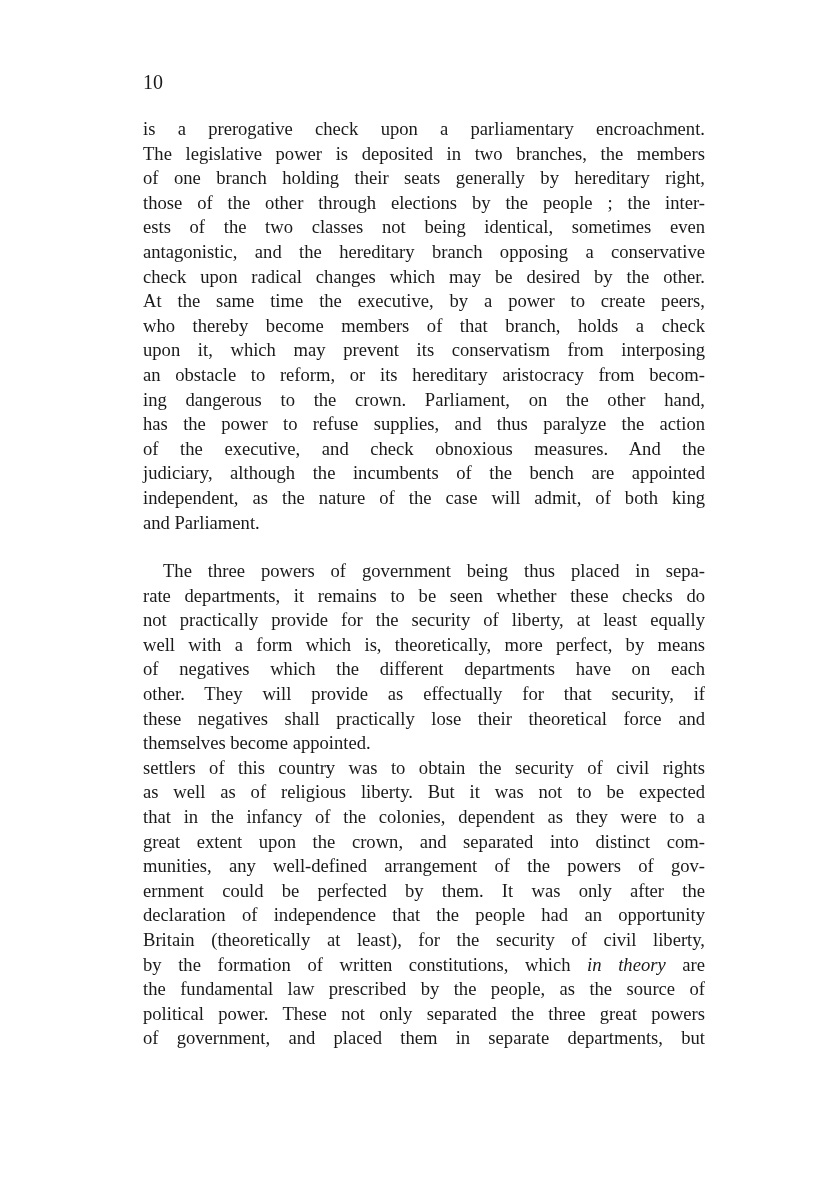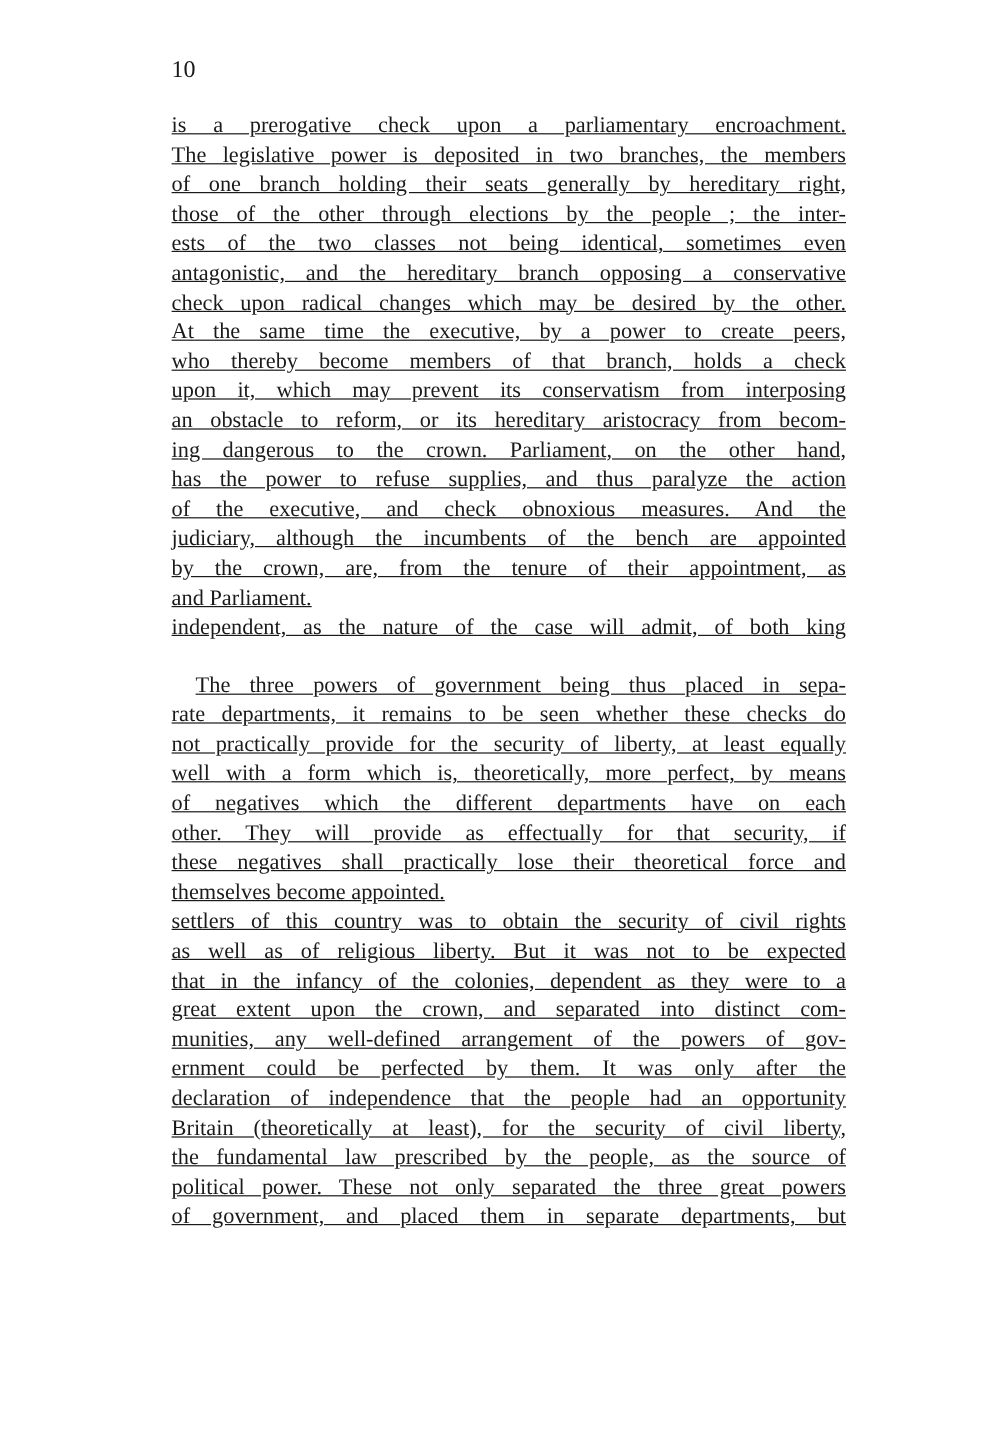--- a/index.html
+++ b/index.html
@@ -11,21 +11,21 @@
       width: 840px;
       height: 1191px;
       position: relative;
       overflow: hidden;
       font-family: "Liberation Serif", "DejaVu Serif", serif;
       color: #1a1a1a;
     }
     .page {
       position: absolute;
       left: 143px;
-      top: 44px;
+      top: 68px;
       width: 562px;
     }
     .running-head {
       position: relative;
       height: 28px;
       font-size: 18px;
       line-height: 28px;
     }
     .page-number {
       position: absolute;
@@ -44,21 +44,20 @@
       margin-top: 21px;
       font-size: 18.6px;
       line-height: 24.6px;
     }
     .line {
       display: block;
       text-align: justify;
       text-align-last: justify;
       white-space: nowrap;
       height: 24.6px;
-      text-decoration: underline;
     }
     .line.last {
       text-align-last: left;
     }
     .line.indent {
       padding-left: 20px;
       margin-top: 24px;
     }
     .line em {
       font-style: italic;
@@ -82,38 +81,38 @@
     <span class="line">antagonistic, and the hereditary branch opposing a conservative</span>
     <span class="line">check upon radical changes which may be desired by the other.</span>
     <span class="line">At the same time the executive, by a power to create peers,</span>
     <span class="line">who thereby become members of that branch, holds a check</span>
     <span class="line">upon it, which may prevent its conservatism from interposing</span>
     <span class="line">an obstacle to reform, or its hereditary aristocracy from becom-</span>
     <span class="line">ing dangerous to the crown.  Parliament, on the other hand,</span>
     <span class="line">has the power to refuse supplies, and thus paralyze the action</span>
     <span class="line">of the executive, and check obnoxious measures.  And the</span>
     <span class="line">judiciary, although the incumbents of the bench are appointed</span>
-    <span class="line">by the crown, are, from the tenure of their appointment, as</span>
+    <span class="line">independent, as the nature of the case will admit, of both king</span>
     <span class="line last">and Parliament.</span>
-    <span class="line">independent, as the nature of the case will admit, of both king</span>
 
     <span class="line indent">The three powers of government being thus placed in sepa-</span>
     <span class="line">rate departments, it remains to be seen whether these checks do</span>
     <span class="line">not practically provide for the security of liberty, at least equally</span>
     <span class="line">well with a form which is, theoretically, more perfect, by means</span>
     <span class="line">of negatives which the different departments have on each</span>
     <span class="line">other.  They will provide as effectually for that security, if</span>
     <span class="line">these negatives shall practically lose their theoretical force and</span>
     <span class="line last">themselves become appointed.</span>
 
     <span class="line">settlers of this country was to obtain the security of civil rights</span>
     <span class="line">as well as of religious liberty.  But it was not to be expected</span>
     <span class="line">that in the infancy of the colonies, dependent as they were to a</span>
     <span class="line">great extent upon the crown, and separated into distinct com-</span>
     <span class="line">munities, any well-defined arrangement of the powers of gov-</span>
     <span class="line">ernment could be perfected by them.  It was only after the</span>
     <span class="line">declaration of independence that the people had an opportunity</span>
     <span class="line">Britain (theoretically at least), for the security of civil liberty,</span>
+    <span class="line"><span>by the formation of written constitutions, which </span><em>in theory</em><span> are</span></span>
     <span class="line">the fundamental law prescribed by the people, as the source of</span>
     <span class="line">political power.  These not only separated the three great powers</span>
     <span class="line">of government, and placed them in separate departments, but</span>
   </div>
 </div>
 
 </body></html>

